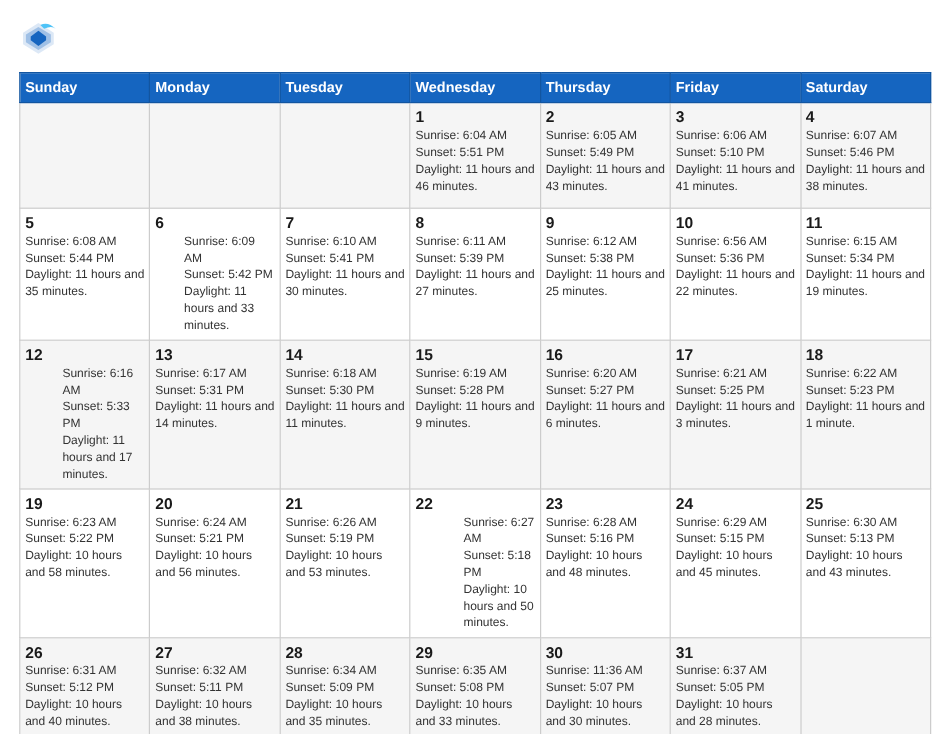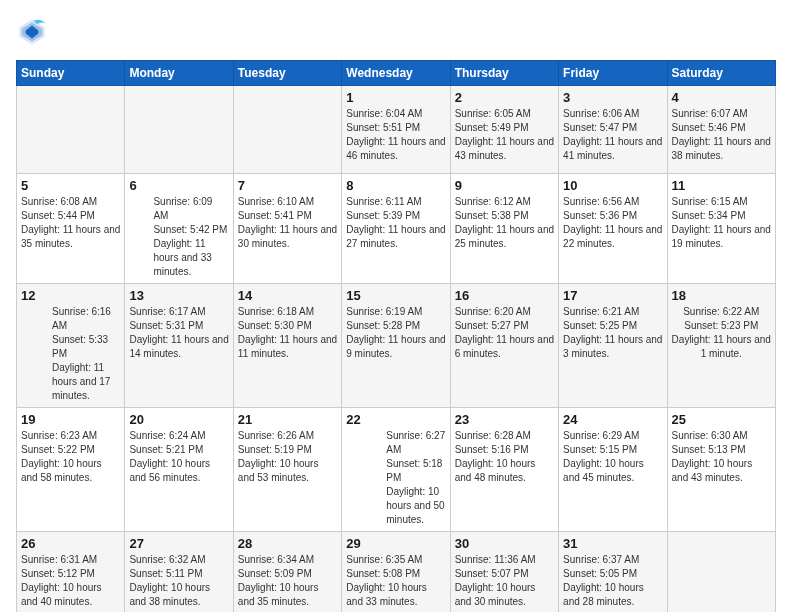--- a/index.html
+++ b/index.html
@@ -131,21 +131,21 @@
         </td>
         <td>
           <div class="day-num">2</div>
           <div class="day-info" style="white-space: pre-line;">Sunrise: 6:05 AM
 Sunset: 5:49 PM
 Daylight: 11 hours and 43 minutes.</div>
         </td>
         <td>
           <div class="day-num">3</div>
           <div class="day-info" style="white-space: pre-line;">Sunrise: 6:06 AM
-Sunset: 5:47 PM
+Sunset: 5:10 PM
 Daylight: 11 hours and 41 minutes.</div>
         </td>
         <td>
           <div class="day-num">4</div>
           <div class="day-info" style="white-space: pre-line;">Sunrise: 6:07 AM
 Sunset: 5:46 PM
 Daylight: 11 hours and 38 minutes.</div>
         </td>
       </tr>
       <tr>
@@ -224,21 +224,21 @@
 Daylight: 11 hours and 6 minutes.</div>
         </td>
         <td>
           <div class="day-num">17</div>
           <div class="day-info" style="white-space: pre-line;">Sunrise: 6:21 AM
 Sunset: 5:25 PM
 Daylight: 11 hours and 3 minutes.</div>
         </td>
         <td>
           <div class="day-num">18</div>
-          <div class="day-info" style="white-space: pre-line; text-align: center;">Sunrise: 6:22 AM
+          <div class="day-info" style="white-space: pre-line;">Sunrise: 6:22 AM
 Sunset: 5:23 PM
 Daylight: 11 hours and 1 minute.</div>
         </td>
       </tr>
       <tr>
         <td>
           <div class="day-num">19</div>
           <div class="day-info" style="white-space: pre-line;">Sunrise: 6:23 AM
 Sunset: 5:22 PM
 Daylight: 10 hours and 58 minutes.</div>

